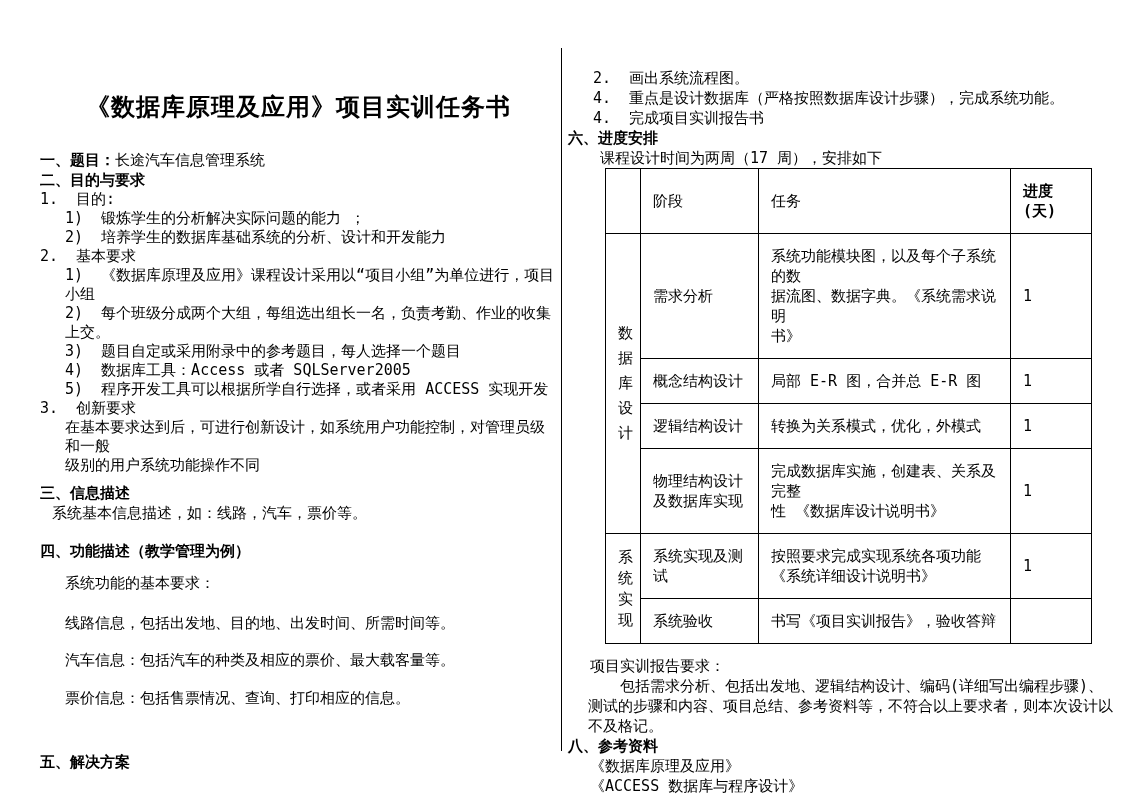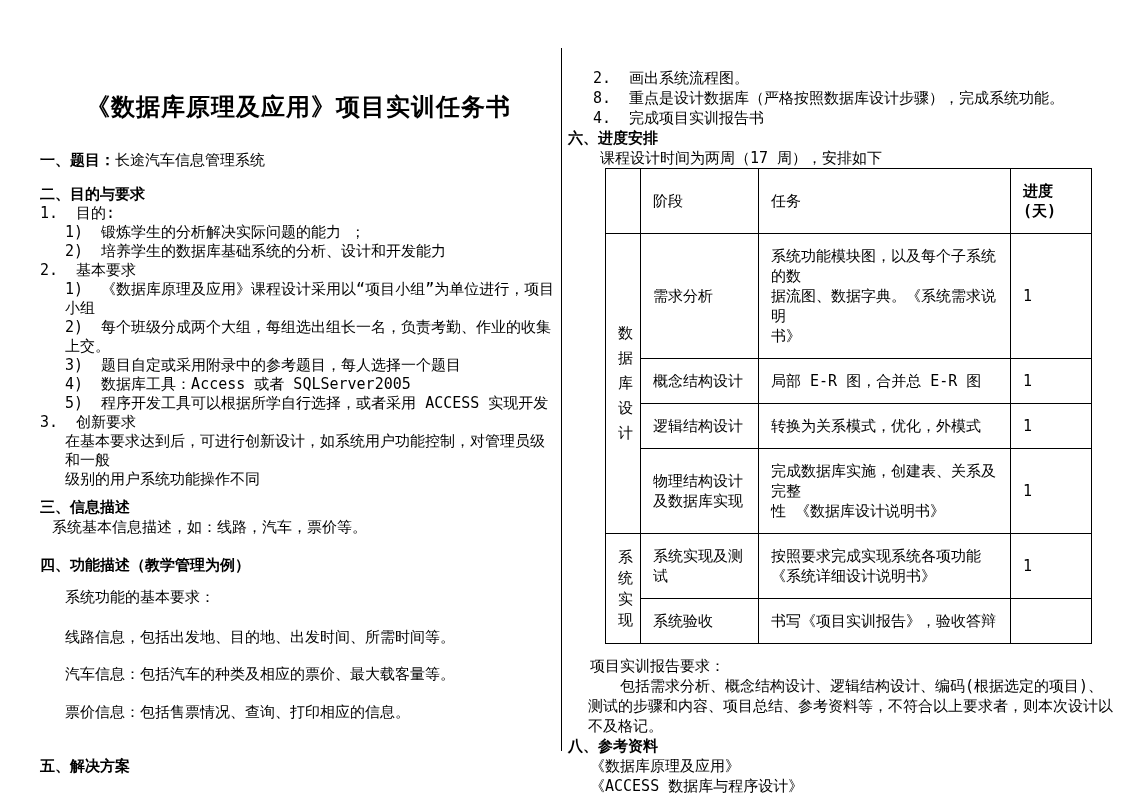--- a/index.html
+++ b/index.html
@@ -41,25 +41,25 @@
   .i22{padding-left:22px;}
   .i25{padding-left:25px;}
   .i32{padding-left:32px;}
   .i52{padding-left:52px;}
   .i55{padding-left:55px;}
   
   .mt-topic{margin-top:28px;}
   .mt7{margin-top:7px;}
   .mt8{margin-top:8px;}
   .mt12{margin-top:12px;}
-  .mt14{margin-top:14px;}
+  .mt14{}
   .mt17{margin-top:17px;}
   .mt18{margin-top:18px;}
   .mt20{margin-top:20px;}
-  .mt34{margin-top:34px;}
+  .mt34{margin-top:44px;}
   .mt68{margin-top:68px;}
   
   table.sched{
     border-collapse:collapse;
     table-layout:fixed;
     width:486px;
     margin:0 0 0 37px;
   }
   table.sched td{
     border:1px solid #000;
@@ -127,21 +127,21 @@
     <div class="line i25 mt17">汽车信息：包括汽车的种类及相应的票价、最大载客量等。</div>
     <div class="line i25 mt18">票价信息：包括售票情况、查询、打印相应的信息。</div>
 
     <div class="line b mt34">五、解决方案</div>
 
   </div>
 
   <div class="col right">
 
     <div class="line i25 mt68">2.  画出系统流程图。</div>
-    <div class="line i25">8.  重点是设计数据库（严格按照数据库设计步骤），完成系统功能。</div>
+    <div class="line i25">4.  重点是设计数据库（严格按照数据库设计步骤），完成系统功能。</div>
     <div class="line i25">4.  完成项目实训报告书</div>
 
     <div class="line b">六、进度安排</div>
     <div class="line i32">课程设计时间为两周（17 周），安排如下</div>
 
     <table class="sched">
       <colgroup>
           <col class="cw0">
           <col class="cw1">
           <col class="cw2">
@@ -192,21 +192,21 @@
         </tr>
         <tr class="r6">
           <td class="stage">系统验收</td>
           <td class="task">书写《项目实训报告》，验收答辩</td>
           <td class="days"></td>
         </tr>
       </tbody>
     </table>
 
     <div class="line i22 mt12">项目实训报告要求：</div>
-    <div class="line i52">包括需求分析、概念结构设计、逻辑结构设计、编码(根据选定的项目)、</div>
+    <div class="line i52">包括需求分析、包括出发地、逻辑结构设计、编码(详细写出编程步骤)、</div>
     <div class="line i20">测试的步骤和内容、项目总结、参考资料等，不符合以上要求者，则本次设计以</div>
     <div class="line i20">不及格记。</div>
 
     <div class="line b">八、参考资料</div>
     <div class="line i22">《数据库原理及应用》</div>
     <div class="line i22">《ACCESS 数据库与程序设计》</div>
     <div class="line i22">《ACCESS 项目案例导航》</div>
   </div>
 
 </div>

